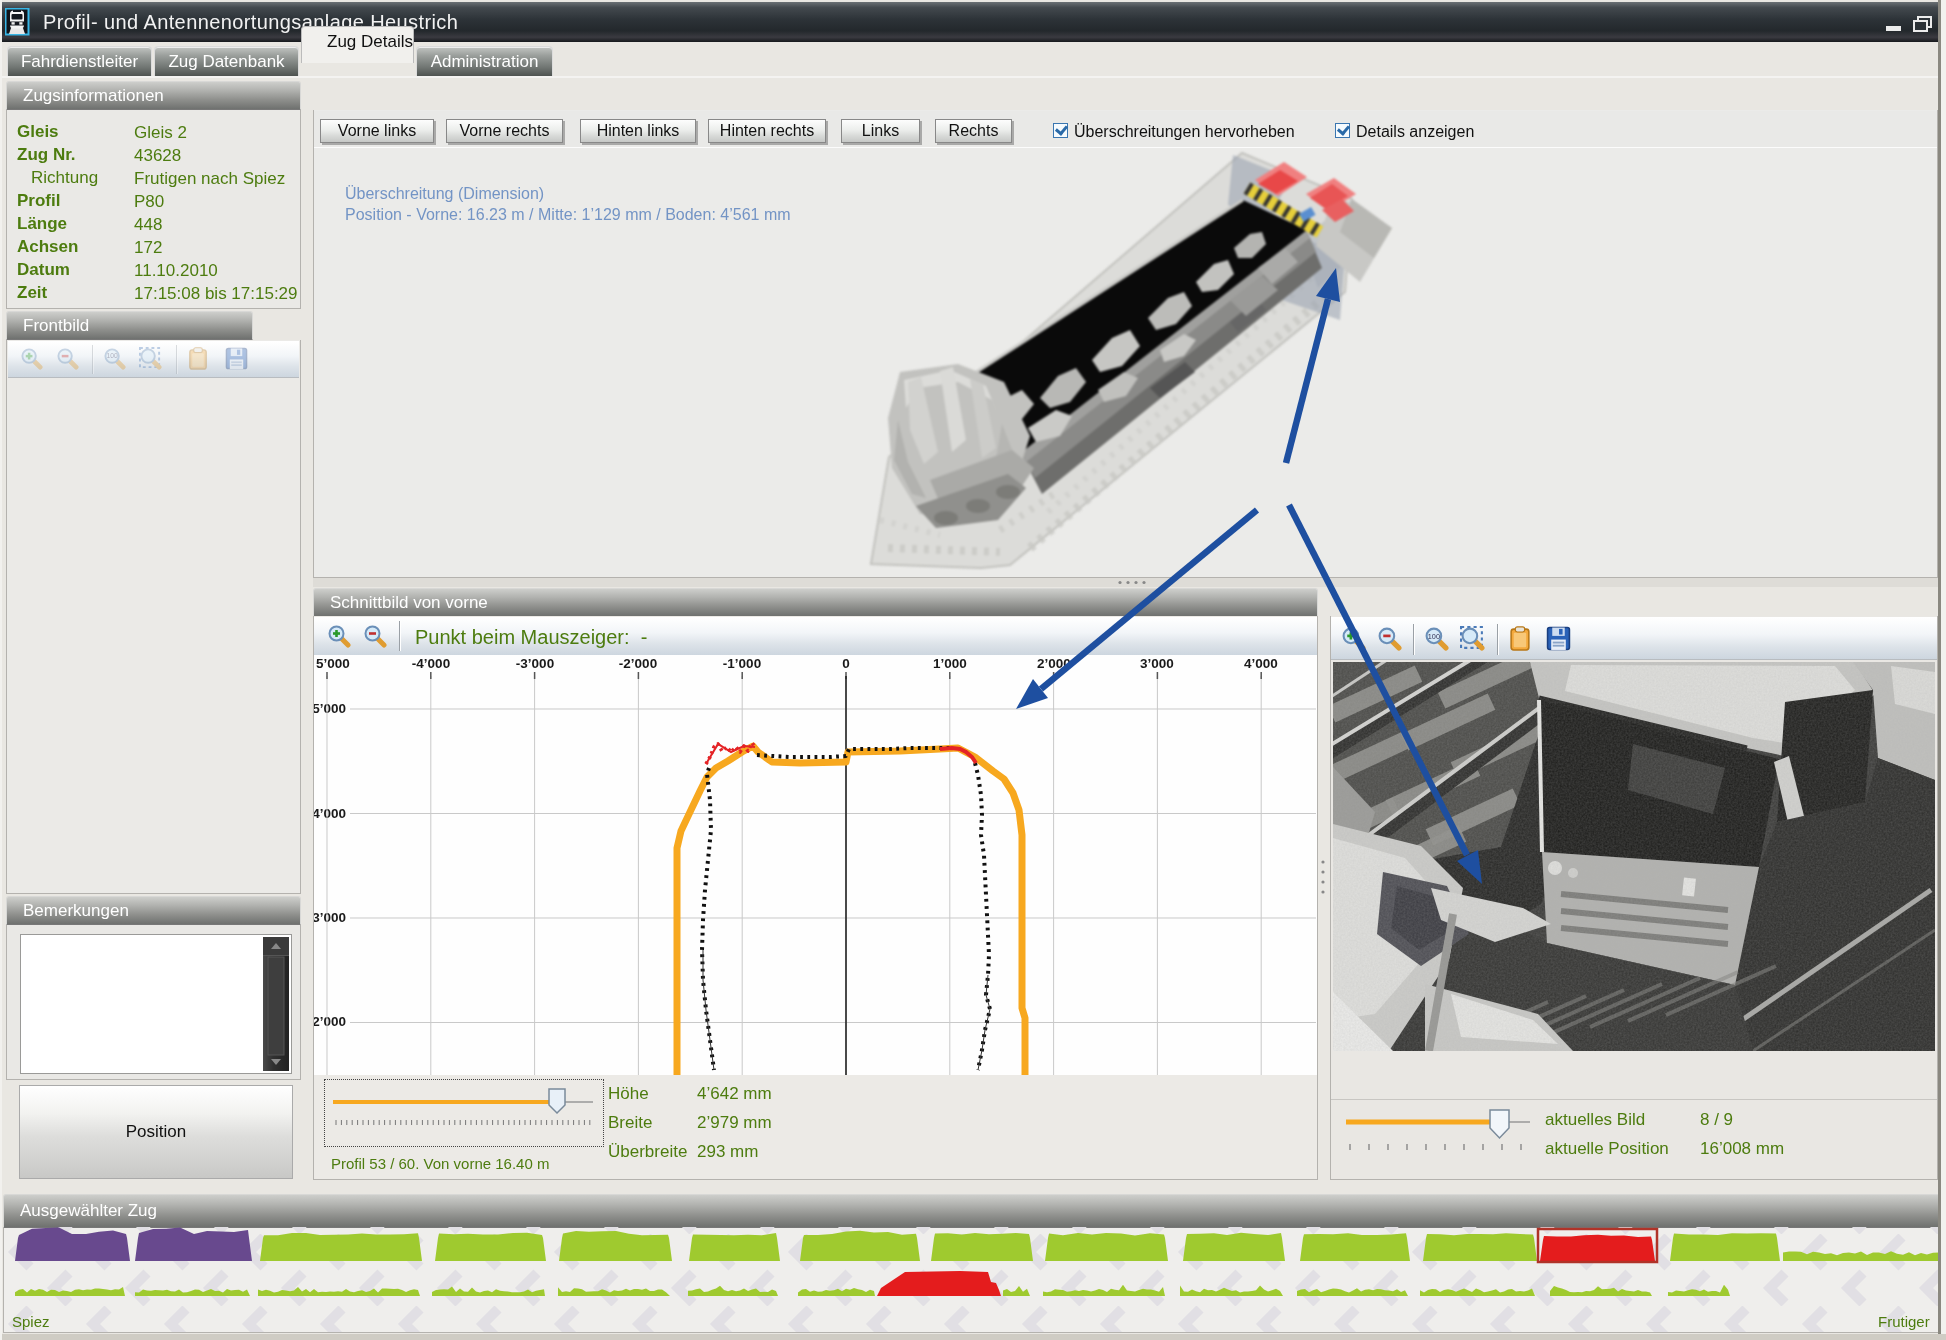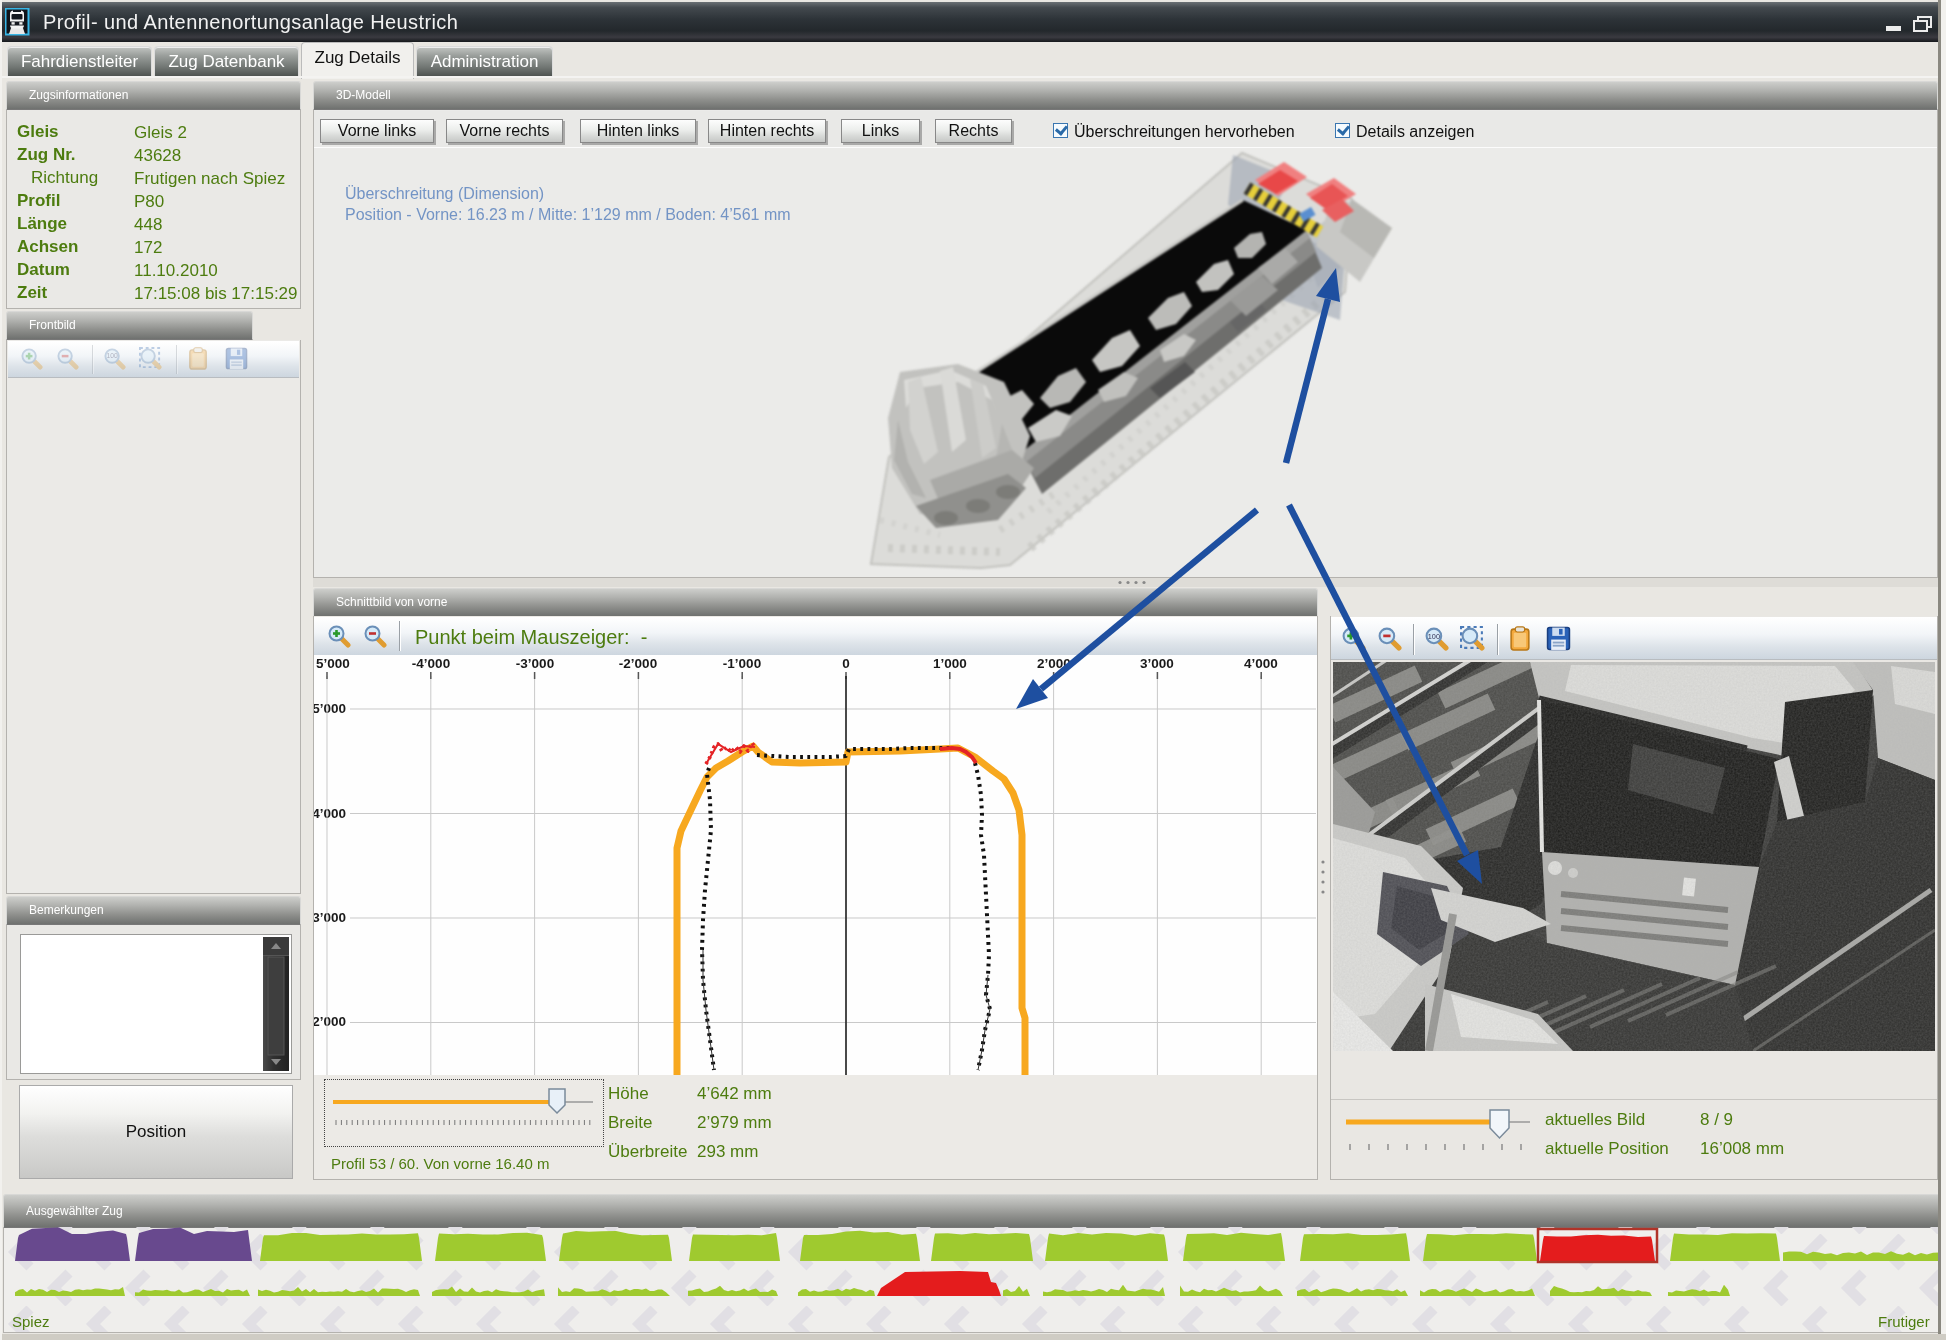--- a/index.html
+++ b/index.html
@@ -8,26 +8,26 @@
 #win{position:absolute;left:0;top:0;width:1946px;height:1340px;background:#e9e7e2;}
 
 #title{position:absolute;left:2px;top:2px;width:1937px;height:40px;
  background:linear-gradient(#6a7074 0%,#43494e 14%,#2c3237 45%,#23282c 72%,#3a3a40 88%,#16191c 100%);}
 #title .txt{position:absolute;left:41px;top:9px;color:#f2f2f2;font-size:20px;letter-spacing:.4px;}
 
 .tab{position:absolute;top:46px;height:30px;border-radius:4px 4px 0 0;
  background:linear-gradient(#c2c5c2 0%,#999d9a 30%,#6e7370 70%,#4a4f4c 100%);
  border:1px solid #dcdcdc;border-bottom:none;box-shadow:inset 0 1px 0 #eee;
  color:#fff;font-size:17px;text-align:center;line-height:29px;}
-.tab.active{top:42px;height:36px;background:#f1f0ed;color:#111;border:1px solid #bbb;border-bottom:none;box-shadow:none;}
+.tab.active{top:26px;height:36px;background:#f1f0ed;color:#111;border:1px solid #bbb;border-bottom:none;box-shadow:none;text-align:right;}
 
 .hdr{position:absolute;height:29px;border-radius:3px 3px 0 0;
  background:linear-gradient(#cdcecb 0%,#b2b3b0 30%,#8f908d 65%,#6f716f 100%);
  border:1px solid #d8d8d6;border-bottom:1px solid #777;
- color:#fff;font-size:12px;line-height:27px;padding-left:22px;box-sizing:border-box;}
+ color:#fff;font-size:17px;line-height:27px;padding-left:16px;box-sizing:border-box;}
 .panelborder{position:absolute;border:1px solid #b4b2ae;box-sizing:border-box;}
 .btn{position:absolute;height:22px;background:linear-gradient(#fdfdfd,#eceeec 45%,#d6d8d6 75%,#c6c8c6);
  border:1px solid #888;box-shadow:2px 2px 0 rgba(90,90,90,.45);
  color:#111;font-size:16px;text-align:center;line-height:21px;}
 .cbx{position:absolute;width:15px;height:15px;background:#f6fbfe;border:1px solid #3a76b0;box-sizing:border-box;}
 .cbx:after{content:"";position:absolute;left:2px;top:1px;width:8px;height:5px;border-left:3px solid #2a6aa8;border-bottom:3px solid #2a6aa8;transform:rotate(-50deg);}
 .cblab{position:absolute;font-size:16px;color:#111;}
 .bluetext{position:absolute;color:#7394c5;font-size:16px;}
 .toolbar{position:absolute;background:linear-gradient(#ffffff 0%,#f2f5f8 40%,#dde3e9 70%,#cdd6df 100%);border-top:1px solid #fff;border-bottom:1px solid #b8bcc0;}
 .vsep{position:absolute;width:1px;background:#9aa0a6;box-shadow:1px 0 0 #fff;}
@@ -126,21 +126,20 @@
     <div class="abs" style="left:263px;top:937px;width:26px;height:134px;background:linear-gradient(90deg,#4a4a4a,#303030 40%,#222)"></div>
     <div class="abs" style="left:263px;top:937px;width:26px;height:18px;background:#3a3a3a;border-bottom:1px solid #555"></div>
     <svg class="abs" style="left:263px;top:937px" width="26" height="134">
       <path d="M8 12 L13 6 L18 12 Z" fill="#888"></path>
       <path d="M8 122 L13 128 L18 122 Z" fill="#888"></path>
       <rect x="5" y="20" width="16" height="98" fill="#3e3e3e" stroke="#555" stroke-width="1"></rect>
     </svg>
     <div class="abs" style="left:19px;top:1085px;width:272px;height:92px;background:linear-gradient(#ffffff,#f2f2f0 30%,#dddddb 55%,#d2d2d0 80%,#c8c8c6);border:1px solid #aaa;box-shadow:inset 0 2px 0 #fff;">
 <div style="position:absolute;left:0;right:0;top:36px;text-align:center;font-size:17px;color:#111">Position</div>
     </div>
-    <div class="hdr" style="left:313px;top:81px;width:1625px">3D-Modell</div>
     <div class="panelborder" style="left:313px;top:110px;width:1625px;height:468px;background:#ebebe9;border-top:none"></div>
     <div class="abs" style="left:314px;top:111px;width:1623px;height:36px;background:#e9e9e7;border-bottom:1px solid #fcfcfc"></div>
     <div class="btn" style="left:320px;top:119px;width:112px">Vorne links</div>
     <div class="btn" style="left:446px;top:119px;width:115px">Vorne rechts</div>
     <div class="btn" style="left:580px;top:119px;width:114px">Hinten links</div>
     <div class="btn" style="left:708px;top:119px;width:116px">Hinten rechts</div>
     <div class="btn" style="left:841px;top:119px;width:77px">Links</div>
     <div class="btn" style="left:935px;top:119px;width:75px">Rechts</div>
     <div class="cbx" style="left:1053px;top:123px"></div>
     <div class="cblab" style="left:1074px;top:123px">Überschreitungen hervorheben</div>

